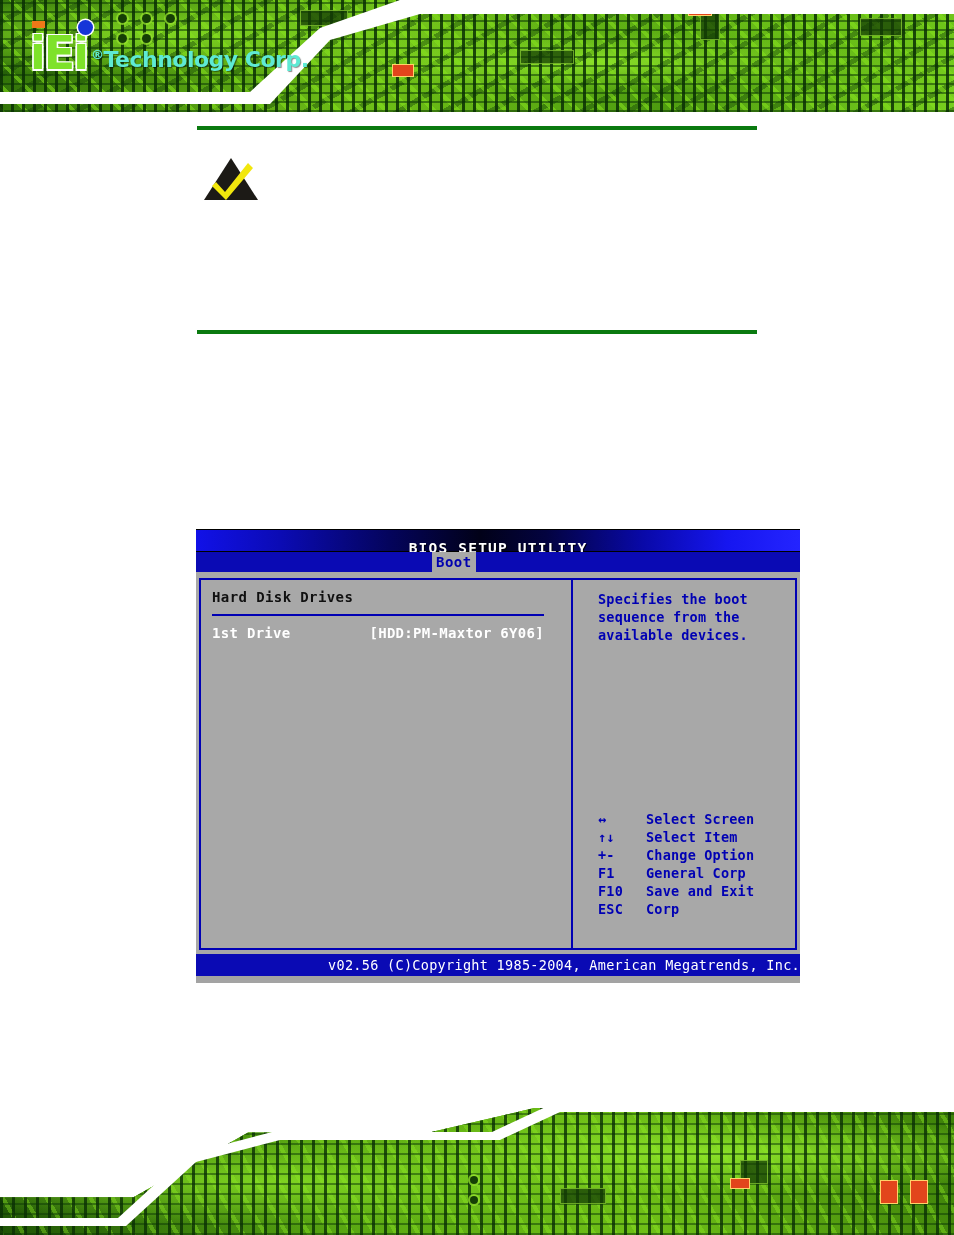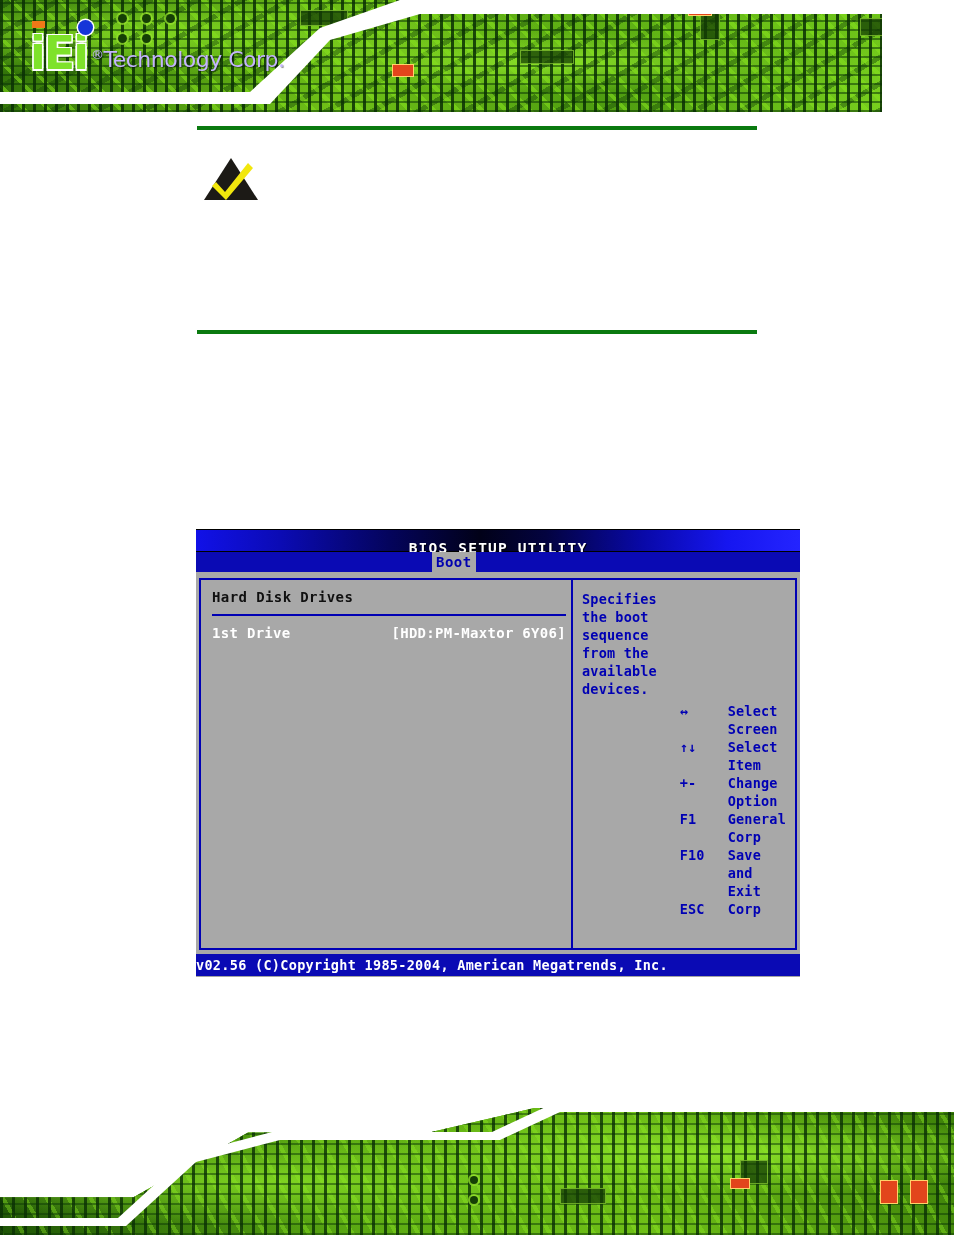--- a/index.html
+++ b/index.html
@@ -12,21 +12,21 @@
     height: 1235px;
     position: relative;
     overflow: hidden;
     font-family: "Liberation Sans", sans-serif;
   }
 
   
   .header-banner {
     position: absolute;
     top: 0; left: 0;
-    width: 882px;
+    width: 954px;
     height: 112px;
     overflow: hidden;
     background: #0d3d05;
   }
   .pcb-texture {
     position: absolute;
     top: 0; left: 0; right: 0; bottom: 0;
     background-color: #4f9c12;
     background-image:
       repeating-linear-gradient(90deg, rgba(10,48,4,0.85) 0px, rgba(10,48,4,0.85) 3px, rgba(0,0,0,0) 3px, rgba(0,0,0,0) 11px),
@@ -92,23 +92,23 @@
   .logo-blue-dot {
     position: absolute;
     right: -2px; top: -10px;
     width: 15px; height: 15px;
     border-radius: 50%;
     background: #1535d8;
     box-shadow: 0 0 0 1.5px #ffffff;
   }
   .logo-tech {
     font-family: "DejaVu Sans", sans-serif;
-    font-weight: normal;
+    font-weight: bold;
     font-size: 22px;
-    color: #c4b5fd;
+    color: #5eead4;
     letter-spacing: -0.5px;
     padding-bottom: 4px;
     text-shadow: 1px 1px 1px rgba(0,0,0,0.45);
   }
   .logo-reg {
     font-size: 13px;
     vertical-align: top;
   }
 
   
@@ -199,31 +199,31 @@
     padding: 6px 3px 4px 3px;
     display: flex;
     height: 382px;
     box-sizing: border-box;
   }
   .bios-left {
     width: 372px;
     border: 2px solid #0000b4;
     border-right: none;
     box-sizing: border-box;
-    padding: 9px 5px 0 11px;
+    padding: 9px 27px 0 11px;
     position: relative;
   }
   .bios-right {
     flex: 1;
     border: 2px solid #0000b4;
     box-sizing: border-box;
-    padding: 10px 9px 0 9px;
+    padding: 10px 9px 0 25px;
     position: relative;
     display: flex;
-    flex-direction: row;
+    flex-direction: column;
   }
   .section-title {
     color: #101010;
     font-size: 14px;
     font-weight: bold;
     letter-spacing: 0.4px;
   }
   .section-rule {
     height: 2px;
     background: #0000b4;
@@ -257,27 +257,27 @@
     display: flex;
     letter-spacing: 0.2px;
   }
   .key-name {
     width: 48px;
     flex: 0 0 48px;
   }
   .key-desc { flex: 1; }
   .bios-footer {
     background: #0a0ab4;
-    border-bottom: 1px solid #a3a3a3;
+    border-bottom: 7px solid #a3a3a3;
     height: 22px;
     line-height: 22px;
-    text-align: left;
+    text-align: right;
     color: #ffffff;
     font-size: 13.5px;
-    font-weight: bold;
+    font-weight: normal;
     letter-spacing: 0.3px;
   }
 
   
   .footer-banner {
     position: absolute;
     left: 0;
     bottom: 0;
     width: 954px;
     height: 135px;

